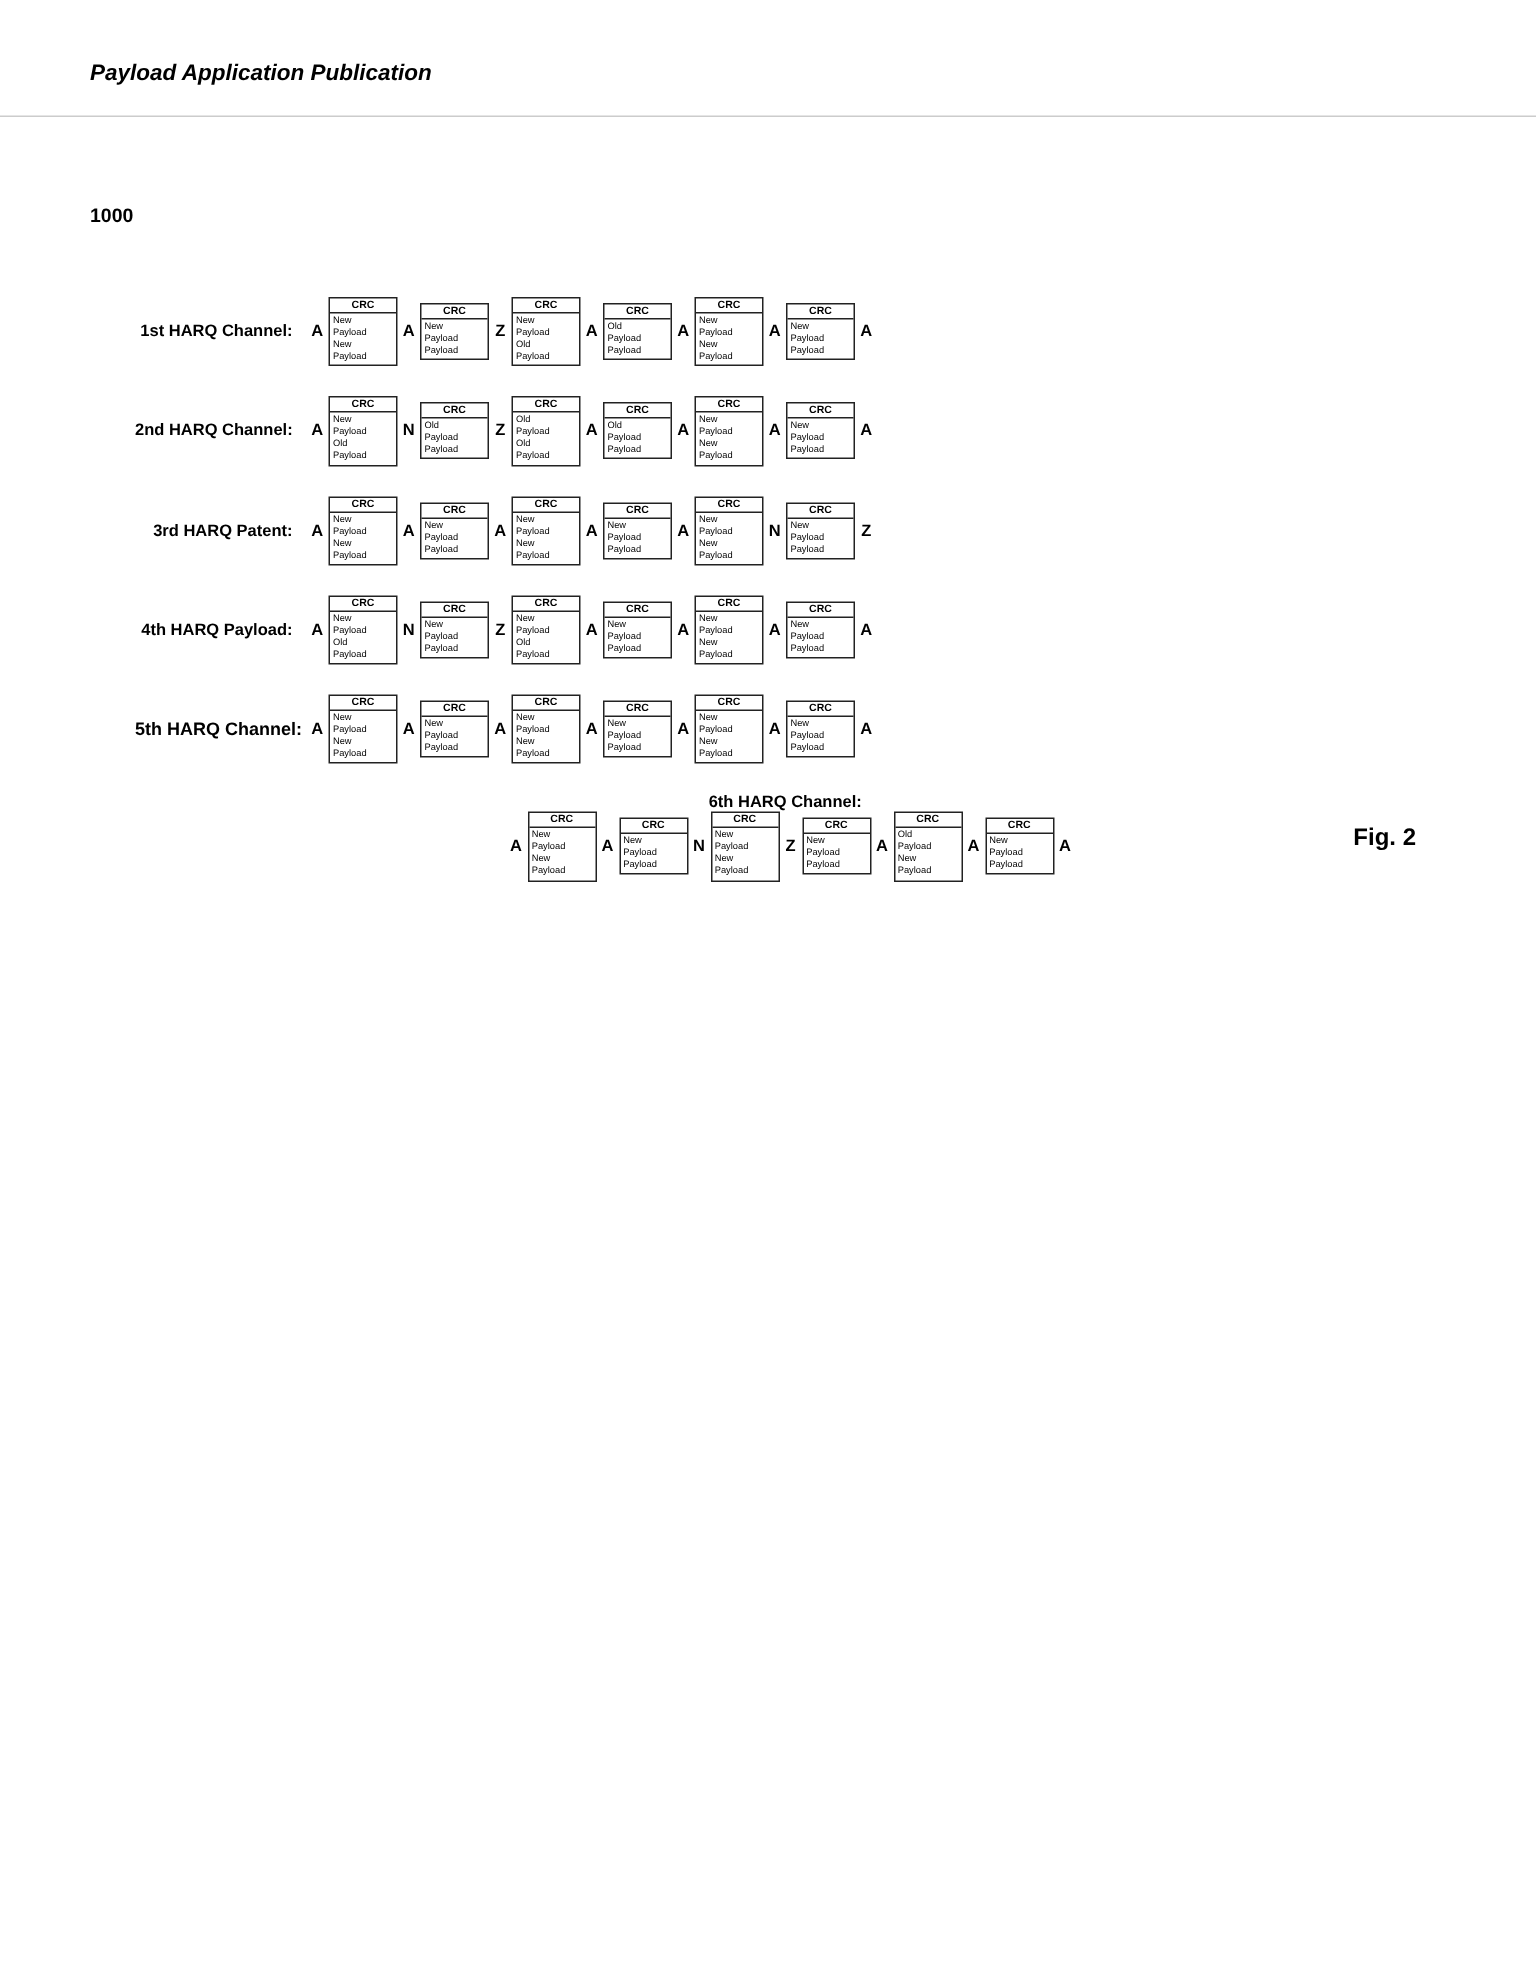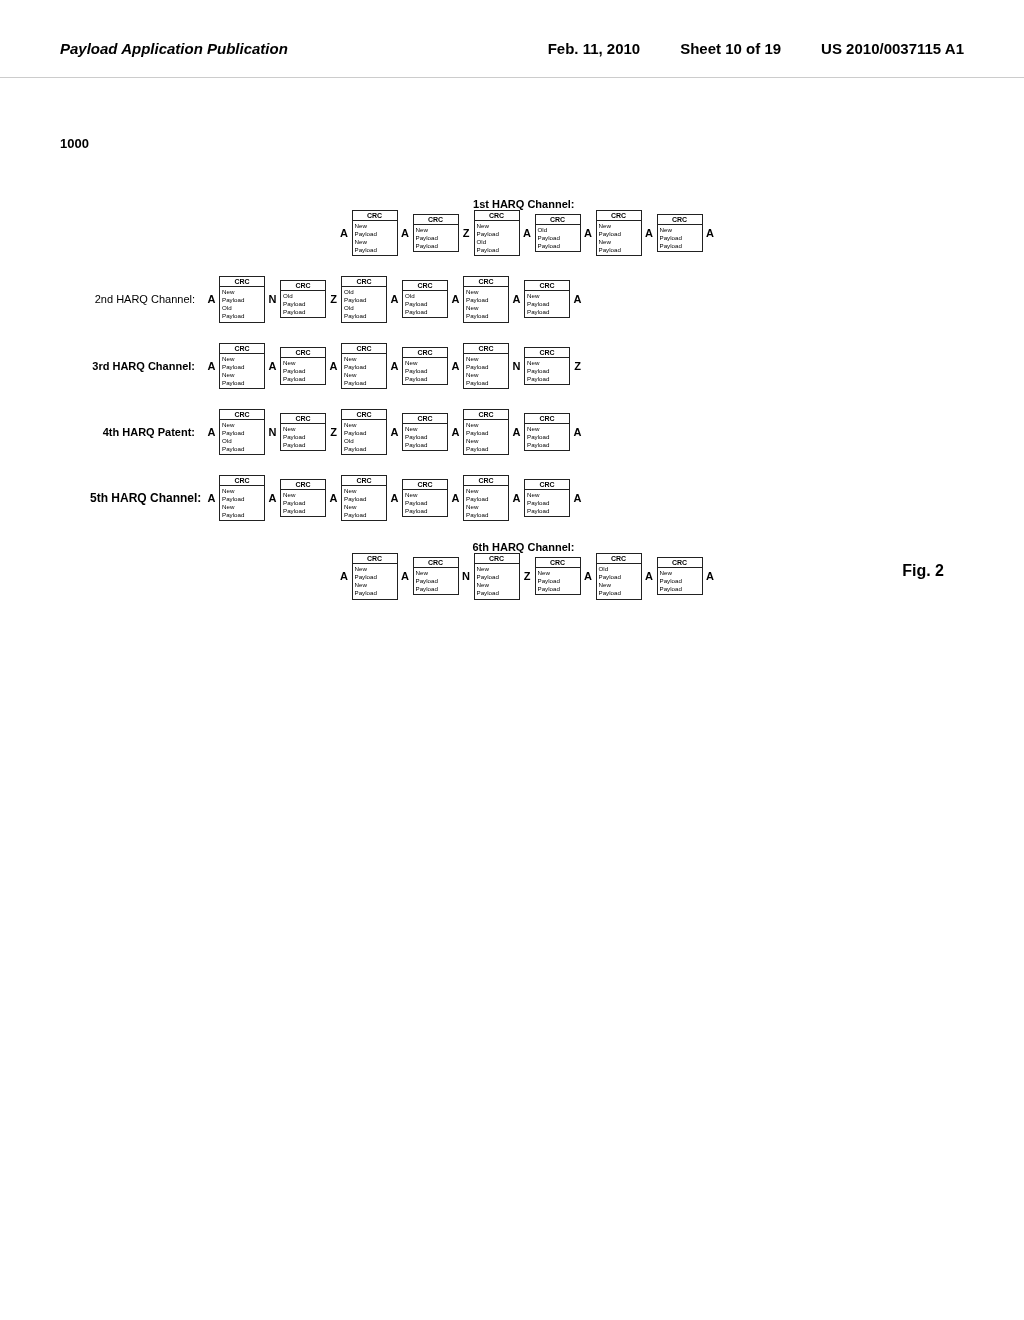--- a/index.html
+++ b/index.html
@@ -53,32 +53,27 @@
       left: 60px;
       top: 58px;
     }
 
   </style>
 </head>
 <body>
 
 <div class="header">
   <div class="header-left">Payload Application Publication</div>
-  <div class="header-right">
-    <span>Feb. 11, 2010</span>
-    <span>Sheet 10 of 19</span>
-    <span>US 2010/0037115 A1</span>
-  </div>
 </div>
 
 <div class="main-content">
   <div class="diagram-number">1000</div>
 
   <div id="harq-diagram" style="margin-top: 80px; margin-left: 30px;">
-      <div style="display: flex; flex-direction: column; align-items: center; margin-bottom: 20px;">
+      <div style="display: flex; flex-direction: row; align-items: center; margin-bottom: 20px;">
         <span style="font-size: 11px; font-weight: bold; width: 115px; text-align: right; padding-right: 10px; white-space: nowrap; font-family: Arial, sans-serif; flex-shrink: 0;">1st HARQ Channel:</span>
         <div style="display: flex; flex-direction: row; align-items: center; gap: 1px;">
           <div style="font-size: 11px; font-weight: bold; width: 13px; text-align: center; font-family: Arial, sans-serif; display: flex; align-items: center; justify-content: center;">A</div>
           <div style="border: 1.5px solid rgb(34, 34, 34); display: flex; flex-direction: column; width: 46px; background: rgb(255, 255, 255); flex-shrink: 0;">
             <div style="border-bottom: 1.5px solid rgb(34, 34, 34); font-size: 7px; font-weight: bold; text-align: center; padding: 1px 0px; font-family: Arial, sans-serif;">CRC</div>
             <div style="font-size: 6.2px; padding: 1px 2px; line-height: 1.3; font-family: Arial, sans-serif;">
               <div>New</div>
               <div>Payload</div>
               <div>New</div>
               <div>Payload</div>
@@ -128,21 +123,21 @@
             <div style="font-size: 6.2px; padding: 1px 2px; line-height: 1.3; font-family: Arial, sans-serif;">
               <div>New</div>
               <div>Payload</div>
               <div>Payload</div>
             </div>
           </div>
           <div style="font-size: 11px; font-weight: bold; width: 13px; text-align: center; font-family: Arial, sans-serif; display: flex; align-items: center; justify-content: center;">A</div>
         </div>
       </div>
       <div style="display: flex; flex-direction: row; align-items: center; margin-bottom: 20px;">
-        <span style="font-size: 11px; font-weight: normal; width: 115px; text-align: right; padding-right: 10px; white-space: nowrap; font-family: Arial, sans-serif; flex-shrink: 0;">2nd HARQ Channel:</span>
+        <span style="font-size: 11px; font-weight: bold; width: 115px; text-align: right; padding-right: 10px; white-space: nowrap; font-family: Arial, sans-serif; flex-shrink: 0;">2nd HARQ Channel:</span>
         <div style="display: flex; flex-direction: row; align-items: center; gap: 1px;">
           <div style="font-size: 11px; font-weight: bold; width: 13px; text-align: center; font-family: Arial, sans-serif; display: flex; align-items: center; justify-content: center;">A</div>
           <div style="border: 1.5px solid rgb(34, 34, 34); display: flex; flex-direction: column; width: 46px; background: rgb(255, 255, 255); flex-shrink: 0;">
             <div style="border-bottom: 1.5px solid rgb(34, 34, 34); font-size: 7px; font-weight: bold; text-align: center; padding: 1px 0px; font-family: Arial, sans-serif;">CRC</div>
             <div style="font-size: 6.2px; padding: 1px 2px; line-height: 1.3; font-family: Arial, sans-serif;">
               <div>New</div>
               <div>Payload</div>
               <div>Old</div>
               <div>Payload</div>
             </div>
@@ -191,21 +186,21 @@
             <div style="font-size: 6.2px; padding: 1px 2px; line-height: 1.3; font-family: Arial, sans-serif;">
               <div>New</div>
               <div>Payload</div>
               <div>Payload</div>
             </div>
           </div>
           <div style="font-size: 11px; font-weight: bold; width: 13px; text-align: center; font-family: Arial, sans-serif; display: flex; align-items: center; justify-content: center;">A</div>
         </div>
       </div>
       <div style="display: flex; flex-direction: row; align-items: center; margin-bottom: 20px;">
-        <span style="font-size: 11px; font-weight: bold; width: 115px; text-align: right; padding-right: 10px; white-space: nowrap; font-family: Arial, sans-serif; flex-shrink: 0;">3rd HARQ Channel:</span>
+        <span style="font-size: 11px; font-weight: bold; width: 115px; text-align: right; padding-right: 10px; white-space: nowrap; font-family: Arial, sans-serif; flex-shrink: 0;">3rd HARQ Patent:</span>
         <div style="display: flex; flex-direction: row; align-items: center; gap: 1px;">
           <div style="font-size: 11px; font-weight: bold; width: 13px; text-align: center; font-family: Arial, sans-serif; display: flex; align-items: center; justify-content: center;">A</div>
           <div style="border: 1.5px solid rgb(34, 34, 34); display: flex; flex-direction: column; width: 46px; background: rgb(255, 255, 255); flex-shrink: 0;">
             <div style="border-bottom: 1.5px solid rgb(34, 34, 34); font-size: 7px; font-weight: bold; text-align: center; padding: 1px 0px; font-family: Arial, sans-serif;">CRC</div>
             <div style="font-size: 6.2px; padding: 1px 2px; line-height: 1.3; font-family: Arial, sans-serif;">
               <div>New</div>
               <div>Payload</div>
               <div>New</div>
               <div>Payload</div>
             </div>
@@ -254,21 +249,21 @@
             <div style="font-size: 6.2px; padding: 1px 2px; line-height: 1.3; font-family: Arial, sans-serif;">
               <div>New</div>
               <div>Payload</div>
               <div>Payload</div>
             </div>
           </div>
           <div style="font-size: 11px; font-weight: bold; width: 13px; text-align: center; font-family: Arial, sans-serif; display: flex; align-items: center; justify-content: center;">Z</div>
         </div>
       </div>
       <div style="display: flex; flex-direction: row; align-items: center; margin-bottom: 20px;">
-        <span style="font-size: 11px; font-weight: bold; width: 115px; text-align: right; padding-right: 10px; white-space: nowrap; font-family: Arial, sans-serif; flex-shrink: 0;">4th HARQ Patent:</span>
+        <span style="font-size: 11px; font-weight: bold; width: 115px; text-align: right; padding-right: 10px; white-space: nowrap; font-family: Arial, sans-serif; flex-shrink: 0;">4th HARQ Payload:</span>
         <div style="display: flex; flex-direction: row; align-items: center; gap: 1px;">
           <div style="font-size: 11px; font-weight: bold; width: 13px; text-align: center; font-family: Arial, sans-serif; display: flex; align-items: center; justify-content: center;">A</div>
           <div style="border: 1.5px solid rgb(34, 34, 34); display: flex; flex-direction: column; width: 46px; background: rgb(255, 255, 255); flex-shrink: 0;">
             <div style="border-bottom: 1.5px solid rgb(34, 34, 34); font-size: 7px; font-weight: bold; text-align: center; padding: 1px 0px; font-family: Arial, sans-serif;">CRC</div>
             <div style="font-size: 6.2px; padding: 1px 2px; line-height: 1.3; font-family: Arial, sans-serif;">
               <div>New</div>
               <div>Payload</div>
               <div>Old</div>
               <div>Payload</div>
             </div>

